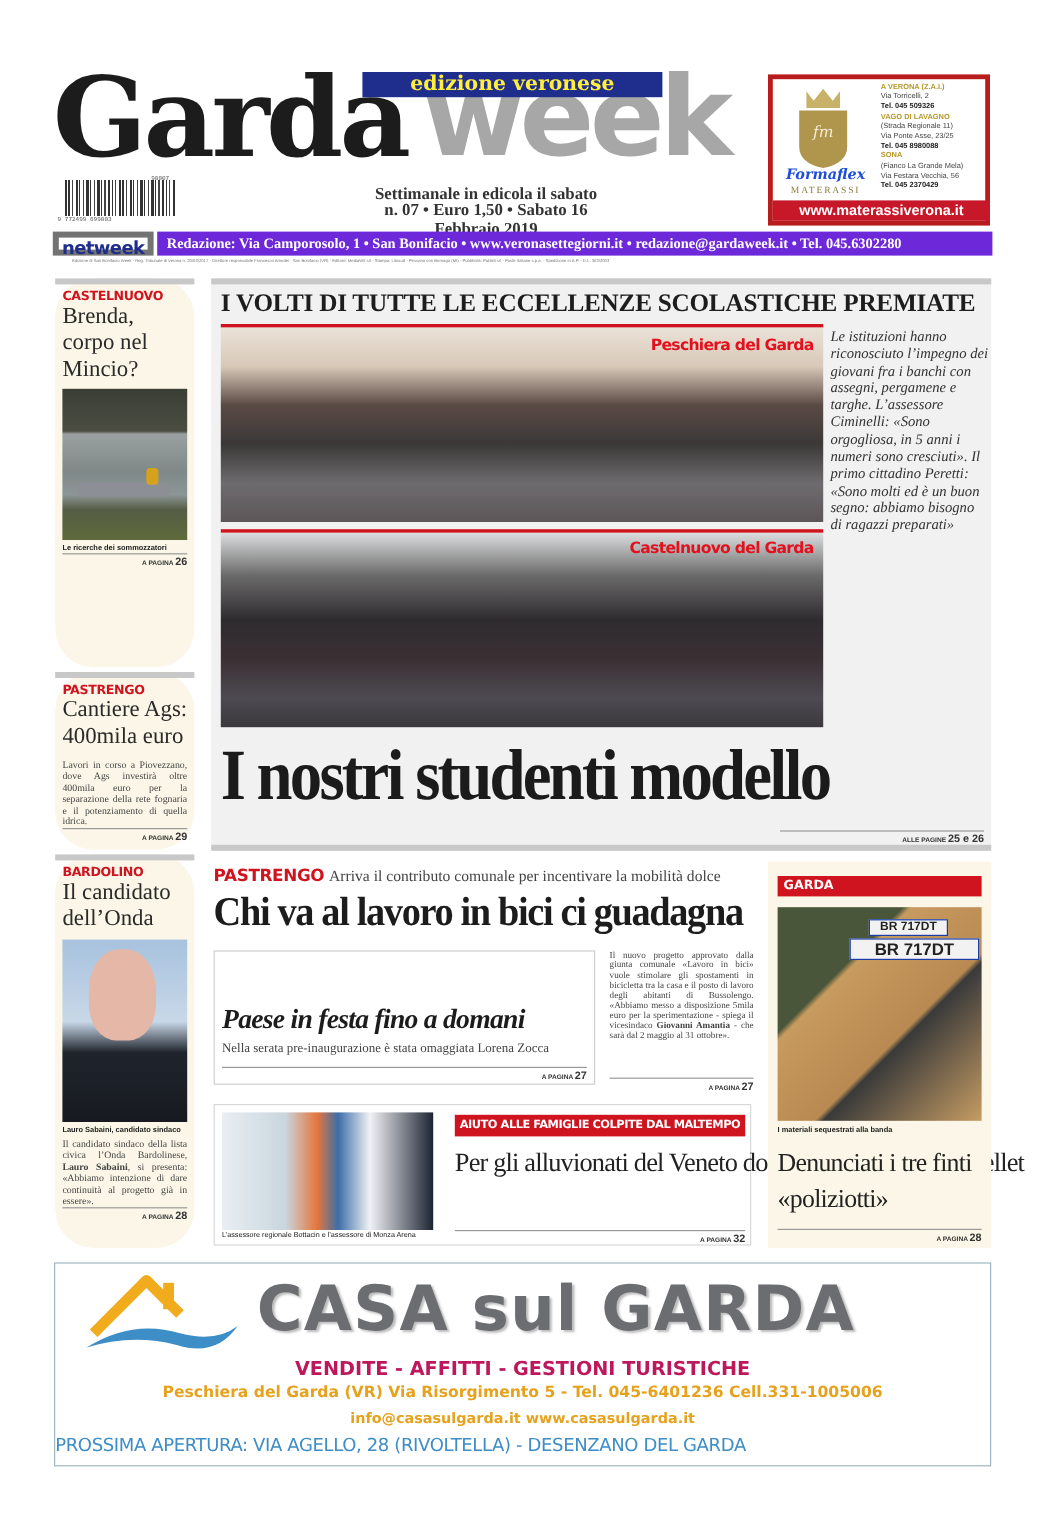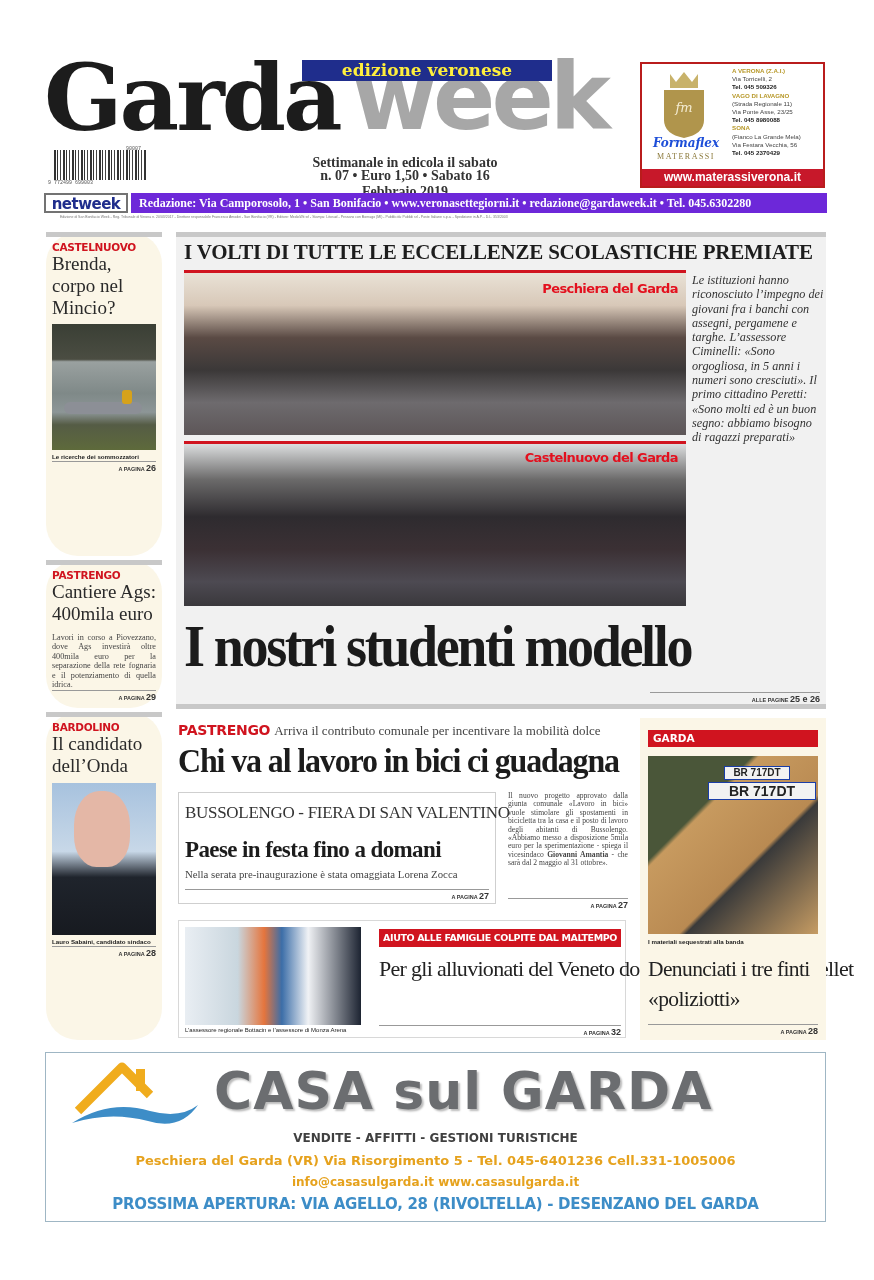--- a/index.html
+++ b/index.html
@@ -10,31 +10,31 @@
   
   .masthead-garda { left: 44px; top: 52px; font-family: "DejaVu Serif", serif; font-weight: bold; font-size: 92px; letter-spacing: -3px; color: #1c1c1c; line-height: 1; }
   .masthead-week { left: 352px; top: 52px; font-family: "DejaVu Sans", sans-serif; font-weight: bold; font-size: 92px; letter-spacing: -4px; color: #a7a7a7; line-height: 1; }
   .edition { left: 302px; top: 60px; width: 250px; height: 21px; background: #1f2d8c; color: #ffef3c; font-family: "DejaVu Serif", serif; font-weight: bold; font-size: 17px; text-align: center; line-height: 21px; }
   .barcode { left: 54px; top: 150px; width: 92px; height: 30px; background: repeating-linear-gradient(90deg, #333 0 2px, #fff 2px 3px, #333 3px 4px, #fff 4px 6px, #444 6px 7px, #fff 7px 9px); }
   .barcode-num { left: 48px; top: 180px; font-family: "Liberation Mono", monospace; font-size: 5px; color: #555; }
   .barcode-issue { left: 126px; top: 146px; font-family: "Liberation Mono", monospace; font-size: 5px; color: #555; }
   .subtitle { left: 300px; width: 210px; text-align: center; font-family: "Liberation Serif", serif; font-weight: bold; font-size: 14px; color: #333; }
 
   
-  .adbox { left: 640px; top: 62px; width: 185px; height: 126px; border: 2px solid #b91c1c; background: #fff; }
+  .adbox { left: 640px; top: 62px; width: 185px; height: 126px; border: 4px solid #b91c1c; background: #fff; }
   .ad-logo { left: 6px; top: 4px; width: 72px; height: 96px; }
   .ad-brand { left: 4px; top: 72px; width: 80px; text-align: center; font-family: "DejaVu Serif", serif; font-style: italic; font-weight: bold; color: #1d4ed8; font-size: 12px; }
   .ad-sub { left: 4px; top: 88px; width: 80px; text-align: center; font-family: "Liberation Serif", serif; color: #8c7a3c; font-size: 8px; letter-spacing: 1.5px; }
   .ad-lines { left: 90px; top: 3px; width: 95px; font-family: "Liberation Sans", sans-serif; font-size: 6.2px; line-height: 8.2px; color: #444; }
   .ad-lines .gold { color: #b79829; font-weight: bold; }
   .ad-lines .tel { color: #222; font-weight: bold; }
   .ad-url { left: 0; bottom: 0; width: 181px; height: 17px; background: #c7182a; color: #fff; font-family: "Liberation Sans", sans-serif; font-weight: bold; font-size: 12px; text-align: center; line-height: 17px; }
 
   
-  .netweek { left: 44px; top: 193px; width: 84px; height: 20px; border: 2px solid #737373; color: #1f2d8c; font-family: "DejaVu Sans", sans-serif; font-weight: bold; font-size: 15px; line-height: 18px; text-align: center; letter-spacing: -0.5px; }
+  .netweek { left: 44px; top: 193px; width: 84px; height: 20px; border: 5px solid #737373; color: #1f2d8c; font-family: "DejaVu Sans", sans-serif; font-weight: bold; font-size: 15px; line-height: 18px; text-align: center; letter-spacing: -0.5px; }
   .redbar { left: 131px; top: 193px; width: 696px; height: 20px; background: #6d28d9; color: #fff; font-family: "Liberation Serif", serif; font-weight: bold; font-size: 12px; line-height: 20px; padding-left: 8px; white-space: nowrap; }
   .imprint { left: 60px; top: 215px; width: 770px; font-family: "Liberation Sans", sans-serif; font-size: 3.5px; color: #777; white-space: nowrap; overflow: hidden; }
 
   
   .leftcol { left: 46px; top: 232px; width: 116px; background: #fbf6e7; border-radius: 32px; }
   .topgrey { height: 5px; background: #c8c8c8; }
   .kicker-red { font-family: "DejaVu Sans", sans-serif; font-weight: bold; color: #d0141f; font-size: 10.5px; letter-spacing: -0.3px; }
   .left-head { font-family: "Liberation Serif", serif; font-size: 19px; line-height: 22px; color: #2a2a2a; }
   .left-body { font-family: "Liberation Serif", serif; font-size: 8.2px; line-height: 9.4px; color: #444; text-align: justify; }
   .pagref { font-family: "Liberation Sans", sans-serif; font-weight: bold; font-size: 5.5px; color: #333; text-align: right; border-top: 1px solid #999; padding-top: 1px; }
@@ -64,21 +64,21 @@
   .feat-headline { left: 184px; top: 616px; font-family: "Liberation Serif", serif; font-weight: bold; font-size: 60px; letter-spacing: -2.6px; color: #1b1b1b; line-height: 1; white-space: nowrap; transform: scaleX(0.9); transform-origin: left; }
   .feat-pag { left: 650px; top: 692px; width: 170px; }
 
   
   .bus-kicker { left: 178px; top: 721px; white-space: nowrap; }
   .bus-kicker .kicker-red { font-size: 14px; }
   .bus-kicker .deck { font-family: "Liberation Serif", serif; font-size: 13px; color: #444; margin-left: 4px; }
   .bus-head { left: 178px; top: 742px; font-family: "Liberation Serif", serif; font-weight: bold; font-size: 34px; letter-spacing: -1.2px; color: #1c1c1c; white-space: nowrap; transform: scaleX(0.94); transform-origin: left; }
   .fiera-box { left: 178px; top: 792px; width: 318px; height: 112px; border: 1px solid #cfcfcf; background: #fff; }
   .fiera-kicker { position: absolute; left: 6px; top: 10px; font-family: "Liberation Serif", serif; font-size: 17px; color: #333; white-space: nowrap; letter-spacing: -0.3px; }
-  .fiera-head { position: absolute; left: 6px; top: 44px; font-family: "Liberation Serif", serif; font-weight: bold; font-size: 23px; color: #1c1c1c; white-space: nowrap; letter-spacing: -0.6px; }
+  .fiera-head { position: absolute; left: 6px; top: 44px; font-family: "Liberation Serif", serif; font-weight: bold; font-size: 23px; color: #1c1c1c; white-space: nowrap; letter-spacing: -0.6px; font-style: italic; }
   .fiera-sub { position: absolute; left: 6px; top: 75px; font-family: "Liberation Serif", serif; font-size: 10.8px; color: #444; white-space: nowrap; }
   .fiera-pag { position: absolute; left: 6px; right: 6px; top: 96px; }
   .bus-body { left: 508px; top: 792px; width: 120px; font-family: "Liberation Serif", serif; font-size: 7.6px; line-height: 8.4px; color: #444; text-align: justify; }
   .bus-pag { left: 508px; top: 898px; width: 120px; }
 
   
   .allu-box { left: 178px; top: 920px; width: 448px; height: 118px; border: 1px solid #d8d8d8; background: #fff; }
   .allu-kicker { position: absolute; left: 200px; top: 8px; width: 242px; height: 18px; background: #d0141f; color: #fff; font-family: "DejaVu Sans", sans-serif; font-weight: bold; font-size: 9.5px; line-height: 18px; text-align: center; letter-spacing: -0.4px; white-space: nowrap; }
   .allu-head { position: absolute; left: 200px; top: 34px; width: 246px; font-family: "Liberation Serif", serif; font-size: 22px; line-height: 28px; color: #222; letter-spacing: -0.7px; white-space: nowrap; }
   .allu-pag { position: absolute; left: 200px; width: 242px; top: 104px; }
@@ -86,24 +86,24 @@
 
   
   .garda-box { left: 640px; top: 718px; width: 186px; height: 322px; background: #fbf6e7; }
   .garda-kicker { position: absolute; left: 8px; top: 12px; width: 170px; height: 17px; background: #d0141f; color: #fff; font-family: "DejaVu Sans", sans-serif; font-weight: bold; font-size: 10.5px; line-height: 17px; padding-left: 5px; }
   .garda-head { position: absolute; left: 8px; top: 236px; width: 176px; font-family: "Liberation Serif", serif; font-size: 21.5px; line-height: 30px; color: #222; letter-spacing: -0.6px; }
   .garda-pag { position: absolute; left: 8px; width: 170px; top: 306px; }
 
   
   .bottom-ad { left: 45px; top: 1052px; width: 781px; height: 170px; border: 1px solid #9fb6c4; background: #fff; }
   .casa-title { position: absolute; left: 168px; top: 8px; font-family: "DejaVu Sans", sans-serif; font-weight: bold; font-size: 52px; letter-spacing: 1px; color: #6b6d70; white-space: nowrap; text-shadow: 2px 2px 2px #bbb; }
-  .casa-services { position: absolute; left: 0; width: 100%; top: 78px; text-align: center; font-family: "DejaVu Sans", sans-serif; font-weight: bold; font-size: 12px; color: #404040; }
+  .casa-services { position: absolute; left: 0; width: 100%; top: 78px; text-align: center; font-family: "DejaVu Sans", sans-serif; font-weight: bold; font-size: 16px; color: #be185d; }
   .casa-addr { position: absolute; left: 0; width: 100%; top: 100px; text-align: center; font-family: "DejaVu Sans", sans-serif; font-weight: bold; font-size: 13px; color: #e6a21d; white-space: nowrap; }
   .casa-web { position: absolute; left: 0; width: 100%; top: 122px; text-align: center; font-family: "DejaVu Sans", sans-serif; font-weight: bold; font-size: 12px; color: #e6a21d; white-space: nowrap; }
-  .casa-open { position: absolute; left: 0; width: 100%; top: 142px; text-align: center; font-family: "DejaVu Sans", sans-serif; font-weight: bold; font-size: 15px; color: #3d8dc7; white-space: nowrap; letter-spacing: -0.3px; }
+  .casa-open { position: absolute; left: 0; width: 100%; top: 142px; font-family: "DejaVu Sans", sans-serif; font-weight: normal; font-size: 15px; color: #3d8dc7; white-space: nowrap; letter-spacing: -0.3px; }
   .casa-logo { position: absolute; left: 24px; top: 6px; width: 130px; height: 70px; }
 </style>
 </head>
 <body>
 
 <div class="abs masthead-garda">Garda</div>
 <div class="abs masthead-week">week</div>
 <div class="abs edition">edizione veronese</div>
 <div class="abs barcode"></div>
 <div class="abs barcode-issue">90007</div>
@@ -165,20 +165,21 @@
 
 <div class="abs leftcol" style="top:712px;height:328px;">
   <div class="topgrey"></div>
   <div style="padding:4px 6px 0 6px;">
     <div class="kicker-red">BARDOLINO</div>
     <div class="left-head">Il candidato dell’Onda</div>
     <div class="photo portrait" style="position:relative;width:104px;height:152px;margin-top:6px;">
       <div class="face"></div>
     </div>
     <div class="caption-sans" style="margin-top:3px;">Lauro Sabaini, candidato sindaco</div>
+    <div class="left-body" style="margin-top:4px;"><span>Il candidato sindaco della lista civica l’Onda Bardolinese, </span><b>Lauro Sabaini</b><span>, si presenta: «Abbiamo intenzione di dare continuità al progetto già in essere».</span></div>
     <div class="pagref" style="margin-top:1px;"><span>A PAGINA</span> <b>28</b></div>
   </div>
 </div>
 
 <div class="abs feature">
   <div class="topgrey"></div>
 </div>
 <div class="abs feat-kicker">I VOLTI DI TUTTE LE ECCELLENZE SCOLASTICHE PREMIATE</div>
 
 <div class="abs redline" style="left:184px;top:270px;width:502px;"></div>
@@ -194,21 +195,20 @@
 <div class="abs feat-headline">I nostri studenti modello</div>
 <div class="abs pagref feat-pag"><span>ALLE PAGINE</span> <b>25 e 26</b></div>
 <div class="abs" style="left:176px;top:704px;width:650px;height:5px;background:#c8c8c8;"></div>
 
 <div class="abs bus-kicker">
   <span class="kicker-red">PASTRENGO</span><span class="deck">Arriva il contributo comunale per incentivare la mobilità dolce</span>
 </div>
 <div class="abs bus-head">Chi va al lavoro in bici ci guadagna</div>
 
 <div class="abs fiera-box">
-  <div class="fiera-kicker">BUSSOLENGO - FIERA DI SAN VALENTINO</div>
   <div class="fiera-head">Paese in festa fino a domani</div>
   <div class="fiera-sub">Nella serata pre-inaugurazione è stata omaggiata Lorena Zocca</div>
   <div class="pagref fiera-pag"><span>A PAGINA</span> <b>27</b></div>
 </div>
 
 <div class="abs bus-body"><span>Il nuovo progetto approvato dalla giunta comunale «Lavoro in bici» vuole stimolare gli spostamenti in bicicletta tra la casa e il posto di lavoro degli abitanti di Bussolengo. «Abbiamo messo a disposizione 5mila euro per la sperimentazione - spiega il vicesindaco </span><b>Giovanni Amantia</b><span> - che sarà dal 2 maggio al 31 ottobre».</span></div>
 <div class="abs pagref bus-pag"><span>A PAGINA</span> <b>27</b></div>
 
 <div class="abs allu-box">
   <div class="photo handshake" style="left:6px;top:6px;width:176px;height:98px;"></div>

